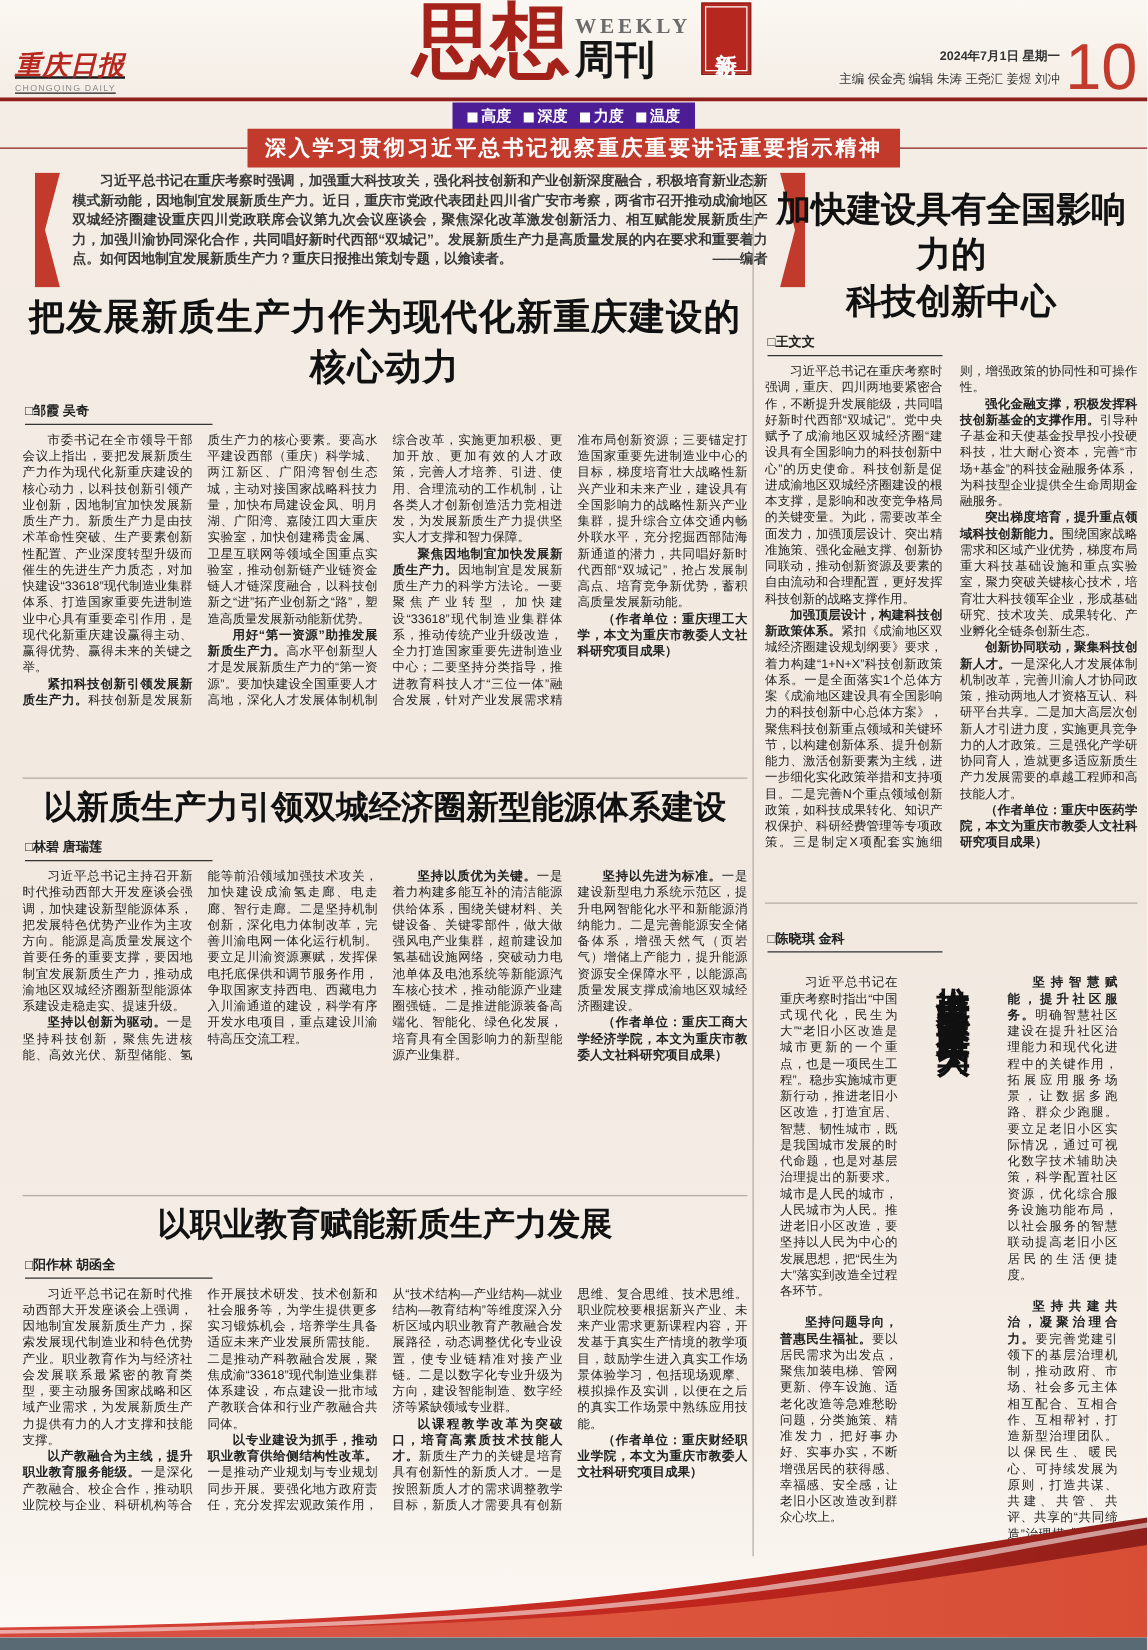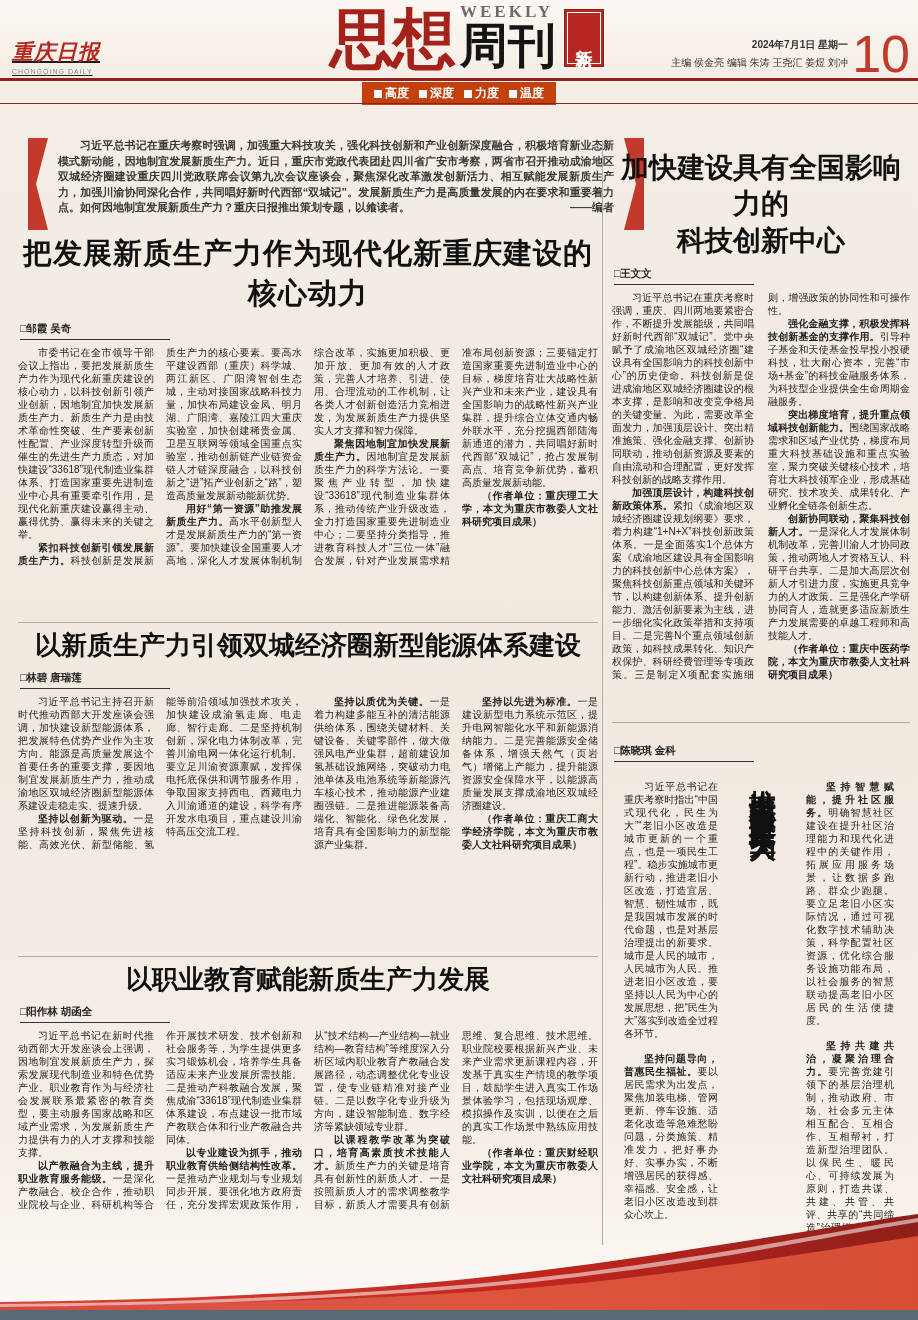--- a/index.html
+++ b/index.html
@@ -11,29 +11,29 @@
     color:#1c1c1c;
   }
   
   .brand { position:absolute; left:12px; top:38px; width:110px;text-decoration:underline; }
   .brand-cn { color:#b5271f; font-size:21px; font-weight:bold; font-style:italic; font-family:"Liberation Serif","DejaVu Serif",serif; letter-spacing:1px; }
   .brand-en { color:#8a8a8a; font-size:7px; letter-spacing:1px; margin-top:2px; }
   .center-title { position:absolute; left:330px; top:2px; display:flex; align-items:flex-end; }
   .t-big { color:#a5221b; font-size:64px; font-weight:900; font-family:"Liberation Serif","DejaVu Serif",serif; line-height:0.95; letter-spacing:-2px; }
   .t-right { margin-left:6px; display:flex; flex-direction:column; align-items:flex-start; }
   .t-weekly { color:#6b6b6b; font-size:17px; font-family:"Liberation Serif","DejaVu Serif",serif; letter-spacing:3px; font-weight:bold; }
-  .t-small { color:#141414; font-size:48px; font-weight:900; line-height:1.02; }
+  .t-small { color:#141414; font-size:32px; font-weight:900; line-height:1.02; }
   .badge { margin-left:8px; margin-bottom:4px; width:40px; height:58px; background:#b5271f; border:1px solid #8e1f1a; box-shadow:inset 0 0 0 2px #b5271f, inset 0 0 0 3px #fff; display:flex; align-items:center; justify-content:center; }
   .badge span { color:#fff; font-size:17px; font-weight:bold; writing-mode:vertical-rl; text-orientation:upright; letter-spacing:2px; }
   .head-right { position:absolute; right:70px; top:38px; text-align:right; }
   .h-date { font-size:10px; color:#333; font-weight:bold; }
   .h-eds { font-size:10px; color:#333; margin-top:4px; }
   .page-no { position:absolute; right:8px; top:24px; color:#c23a2b; font-size:52px; font-weight:300; font-family:"Liberation Sans",sans-serif; }
   .top-rule { position:absolute; left:0; right:0; top:78px; height:3px; background:#8e1f1a; }
-  .tagsbar { position:absolute; left:50%; transform:translateX(-50%); top:82px; background:#c2410c; color:#fff; display:flex; gap:10px; padding:3px 12px; font-size:12px; font-weight:bold; }
+  .tagsbar { position:absolute; left:50%; transform:translateX(-50%); top:82px; background:#4c1d95; color:#fff; display:flex; gap:10px; padding:3px 12px; font-size:12px; font-weight:bold; }
   .tag { display:flex; align-items:center; gap:3px; }
   .tag .sq { width:8px; height:8px; background:#fff; display:inline-block; }
   
   .banner-row { position:absolute; left:0; right:0; top:103px; display:flex; align-items:center; }
   .banner-line { flex:1; height:1px; background:#8e1f1a; }
   .banner-box { background:#c23a2b; color:#fff; font-size:17px; font-weight:900; padding:4px 14px; letter-spacing:2px; }
   
   .ednote { position:absolute; left:58px; top:138px; width:556px; height:92px; }
   .ed-bracket { position:absolute; top:0; width:20px; height:92px; background:#c23a2b; }
   .ed-bracket.l { left:-30px; clip-path:polygon(0 0,100% 0,40% 50%,100% 100%,0 100%); }
@@ -124,20 +124,21 @@
       <span>力度</span>
     </span>
   <span class="tag">
       <span class="sq"></span>
       <span>温度</span>
     </span>
 </div>
 
 <div class="banner-row">
   <div class="banner-line"></div>
+  <div class="banner-box">深入学习贯彻习近平总书记视察重庆重要讲话重要指示精神</div>
   <div class="banner-line"></div>
 </div>
 
 <div class="ednote">
   <div class="ed-bracket l"></div>
   <div class="ed-bracket r"></div>
   <div class="ed-text">
     <span>习近平总书记在重庆考察时强调，加强重大科技攻关，强化科技创新和产业创新深度融合，积极培育新业态新模式新动能，因地制宜发展新质生产力。近日，重庆市党政代表团赴四川省广安市考察，两省市召开推动成渝地区双城经济圈建设重庆四川党政联席会议第九次会议座谈会，聚焦深化改革激发创新活力、相互赋能发展新质生产力，加强川渝协同深化合作，共同唱好新时代西部“双城记”。发展新质生产力是高质量发展的内在要求和重要着力点。如何因地制宜发展新质生产力？重庆日报推出策划专题，以飨读者。</span>
     <span class="ed-sign">——编者</span>
   </div>

